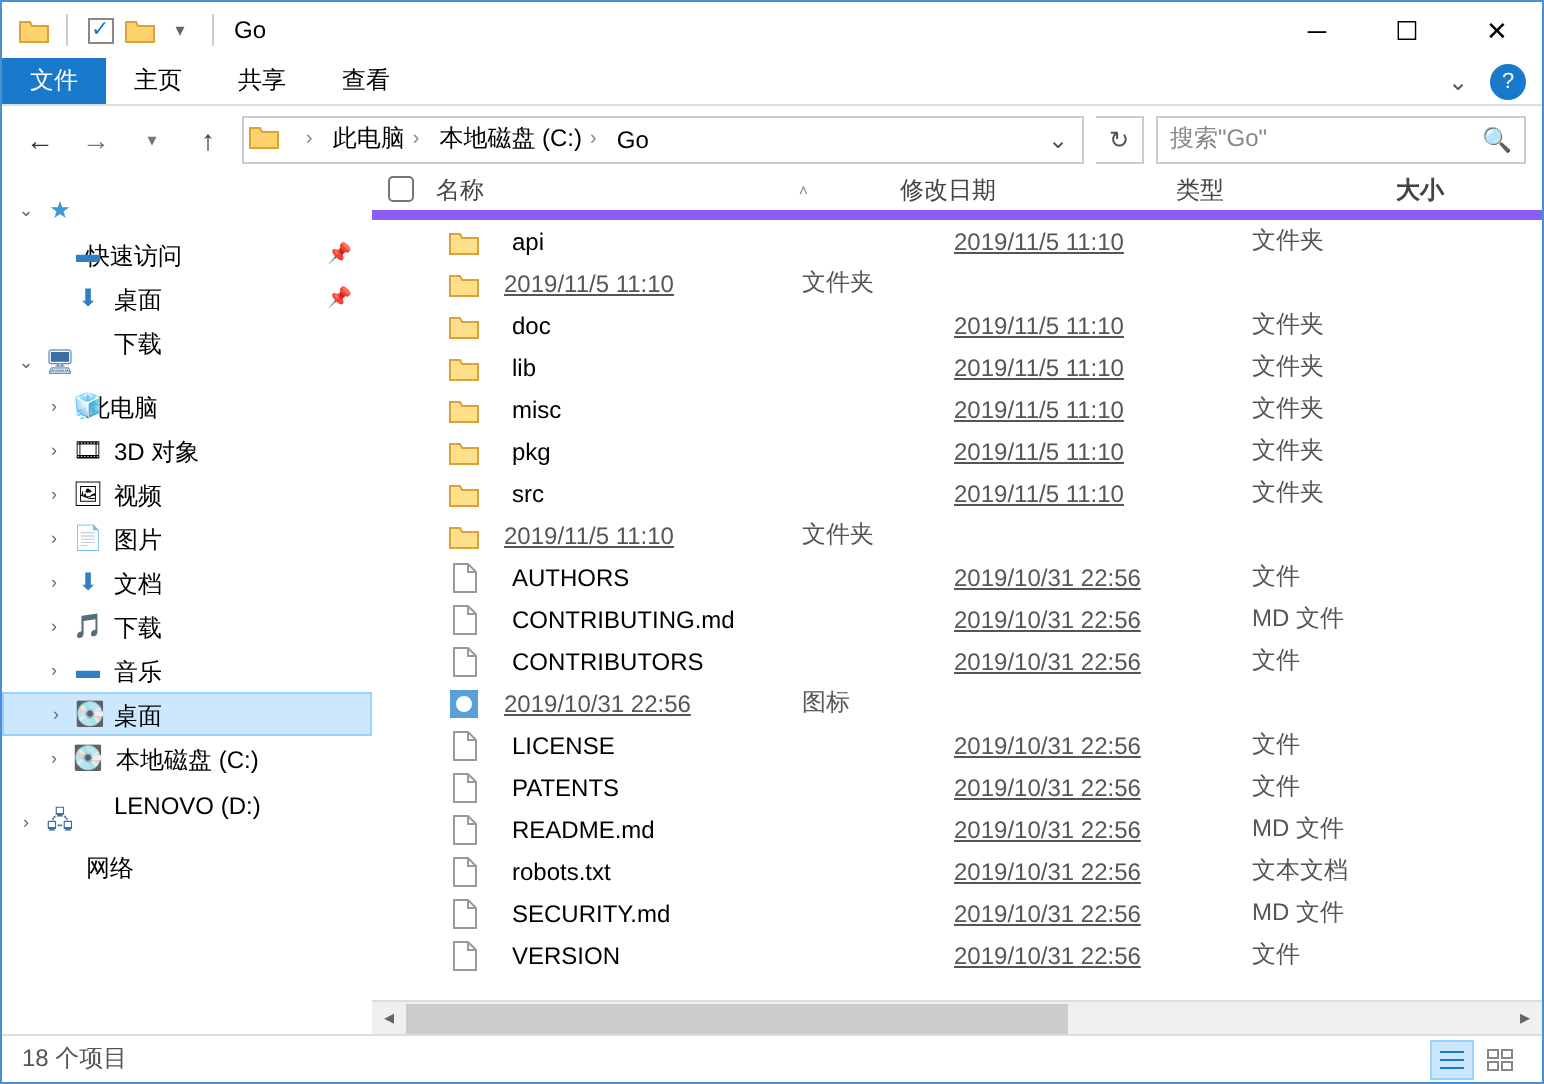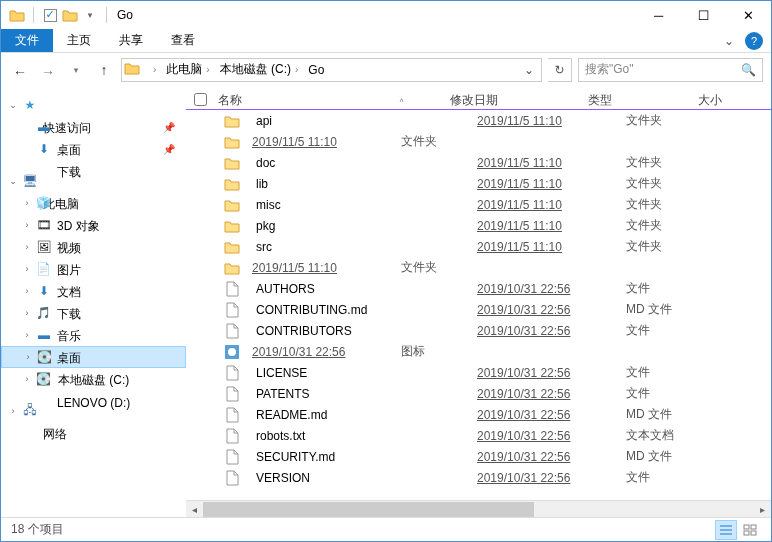--- a/index.html
+++ b/index.html
@@ -38,27 +38,27 @@
 .navitem .tw { width: 12px; color: #666; font-size: 9px; text-align: center; }
 .navitem .icn { width: 16px; height: 16px; display: flex; align-items: center; justify-content: center; }
 .navitem .lbl { padding-left: 2px; margin-top: 47px; }
 .navitem.l1 { padding-left: 6px; }
 .navitem.l2 { padding-left: 20px; }
 .navitem .pin { margin-left: auto; margin-right: 10px; color: #888; font-size: 10px; }
 .navitem.selected { background: #cce8ff; border: 1px solid #99d1ff; height: 22px; }
 .navspace { height: 10px; }
 
 .listarea { flex: 1; display: flex; flex-direction: column; overflow: hidden; position: relative;}
-.colheader { display: flex; height: 24px; align-items: flex-end; border-bottom: 1px solid #8b5cf6; padding-left: 8px; }
+.colheader { display: flex; height: 24px; align-items: center; border-bottom: 5px solid #8b5cf6; padding-left: 8px; }
 .colheader .chk { width: 18px; }
 .colheader .col { color: #444; padding-left: 6px; display:flex; align-items:center; }
 .col-name { width: 232px; }
 .col-date { width: 138px; }
 .col-type { width: 110px; }
-.col-size { width: 50px; }
+.col-size { width: 50px; font-weight: bold; }
 .sortind { font-size: 8px; color: #888; margin-left: auto; margin-right: 40px;}
 
 .filelist { flex: 1; overflow-y: auto; overflow-x: auto; }
 .filerow { display: flex; align-items: center; height: 21px; padding-left: 8px; gap: 11px; }
 .filerow .chksp { width: 18px; }
 .filerow .ficon { width: 18px; height: 16px; display: flex; align-items: center; justify-content: center; }
 .filerow .fname { width: 214px; padding-left: 4px; }
 .filerow .fdate { width: 138px; color: #555; text-decoration: underline; }
 .filerow .ftype { width: 110px; color: #555; }
 

